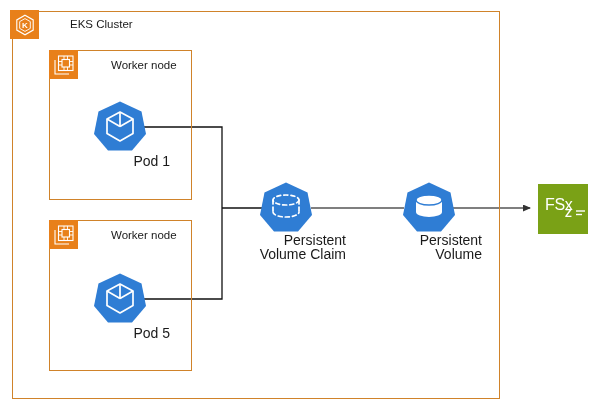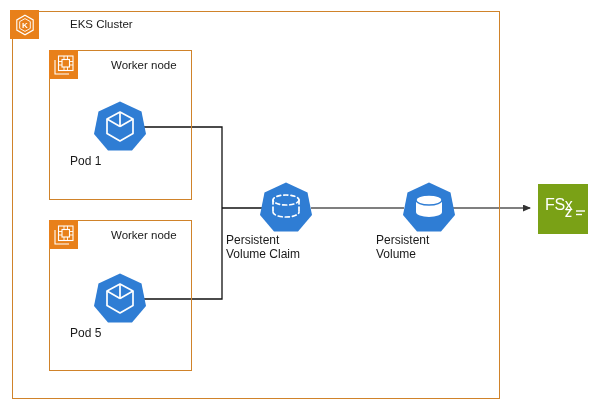--- a/index.html
+++ b/index.html
@@ -60,23 +60,23 @@
     height: 52px;
   }
   #pod-1-node { left: 93px; top: 100px; }
   #pod-2-node { left: 93px; top: 272px; }
   #pvc-node  { left: 259px; top: 181px; }
   #pv-node   { left: 402px; top: 181px; }
 
   
   .node-caption {
     position: absolute;
-    font-size: 12px;
+    font-size: 14px;
     color: #1a1a1a;
-    text-align: left;
+    text-align: right;
     line-height: 14px;
     white-space: pre-line;
   }
   #pod-1-caption { left: 70px; top: 154px; width: 100px; }
   #pod-2-caption { left: 70px; top: 326px; width: 100px; }
   #pvc-caption  { left: 226px; top: 233px; width: 120px; }
   #pv-caption   { left: 376px; top: 233px; width: 106px; }
 
   
   #fsx-box {

